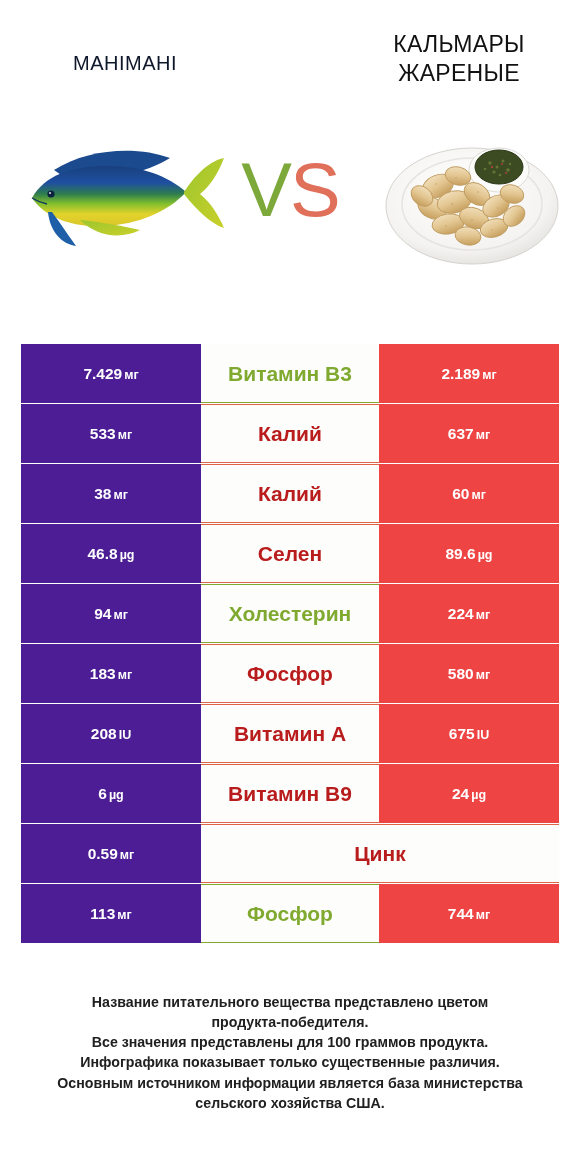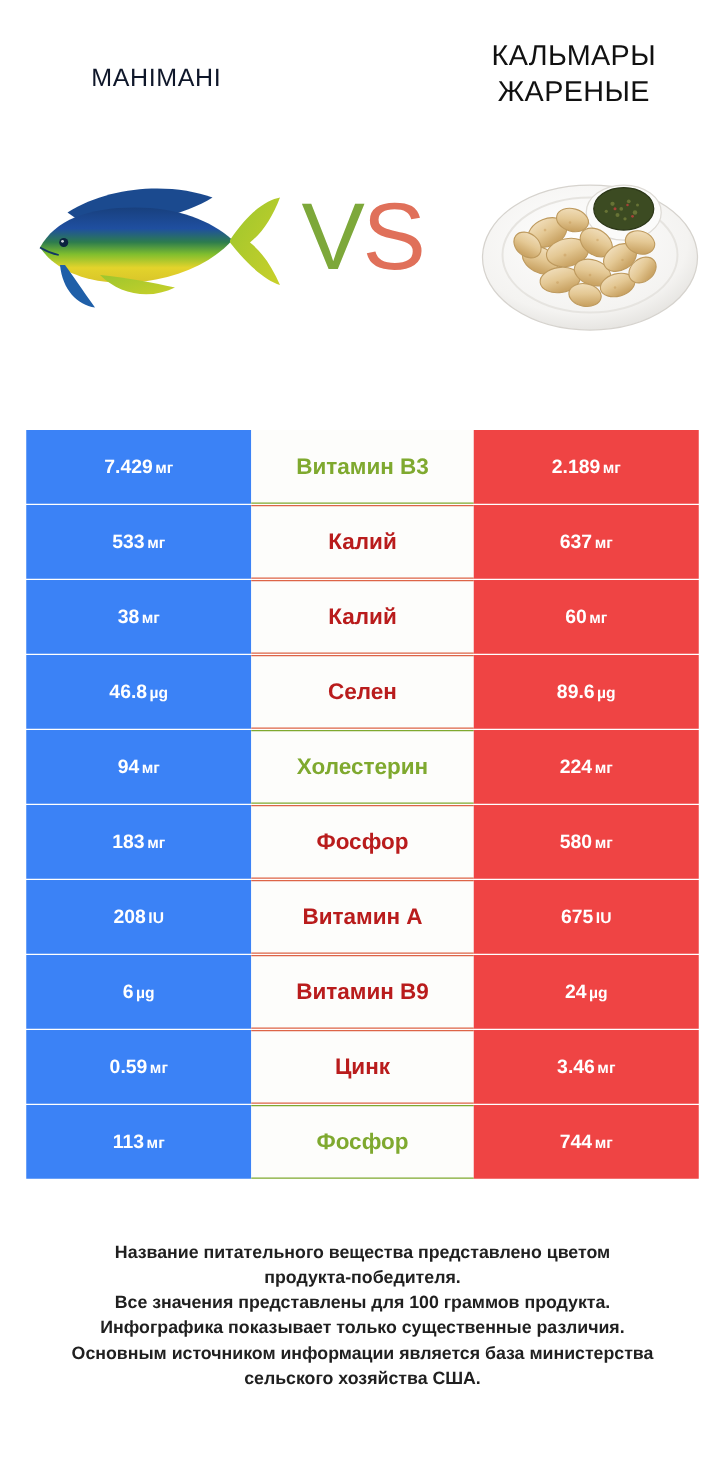--- a/index.html
+++ b/index.html
@@ -92,21 +92,21 @@
   }
   .cell-left,
   .cell-right {
     width: 180px;
     display: flex;
     align-items: center;
     justify-content: center;
     color: #ffffff;
     box-sizing: border-box;
   }
-  .cell-left  { background: #3b82f6; }
+  .cell-left  { background: #4c1d95; }
   .cell-right { background: #ef4444; }
   .cell-mid {
     flex: 1;
     display: flex;
     align-items: center;
     justify-content: center;
     background: #fdfdfb;
     box-sizing: border-box;
     border-top: 1px solid transparent;
     border-bottom: 1px solid transparent;
@@ -114,21 +114,21 @@
   .row:first-child .cell-mid { border-top-color: transparent; }
   .cell-mid.win-left {
     border-top-color: #7FA92F;
     border-bottom-color: #7FA92F;
   }
   .cell-mid.win-right {
     border-top-color: #DD6447;
     border-bottom-color: #DD6447;
   }
   .nutrient-name {
-    font-size: 18px;
+    font-size: 21px;
     font-weight: 700;
     text-align: center;
   }
   .nutrient-name.win-left  { color: #7FA92F; }
   .nutrient-name.win-right { color: #b91c1c; }
 
   .val {
     font-size: 15.5px;
     font-weight: 700;
     white-space: nowrap;
@@ -363,23 +363,20 @@
         <span class="val">24<span class="unit">µg</span></span>
       </div>
     </div>
     <div class="row">
       <div class="cell-left">
         <span class="val">0.59<span class="unit">мг</span></span>
       </div>
       <div class="cell-mid win-right">
         <span class="nutrient-name win-right">Цинк</span>
       </div>
-      <div class="cell-right">
-        <span class="val">3.46<span class="unit">мг</span></span>
-      </div>
     </div>
     <div class="row">
       <div class="cell-left">
         <span class="val">113<span class="unit">мг</span></span>
       </div>
       <div class="cell-mid win-left">
         <span class="nutrient-name win-left">Фосфор</span>
       </div>
       <div class="cell-right">
         <span class="val">744<span class="unit">мг</span></span>

